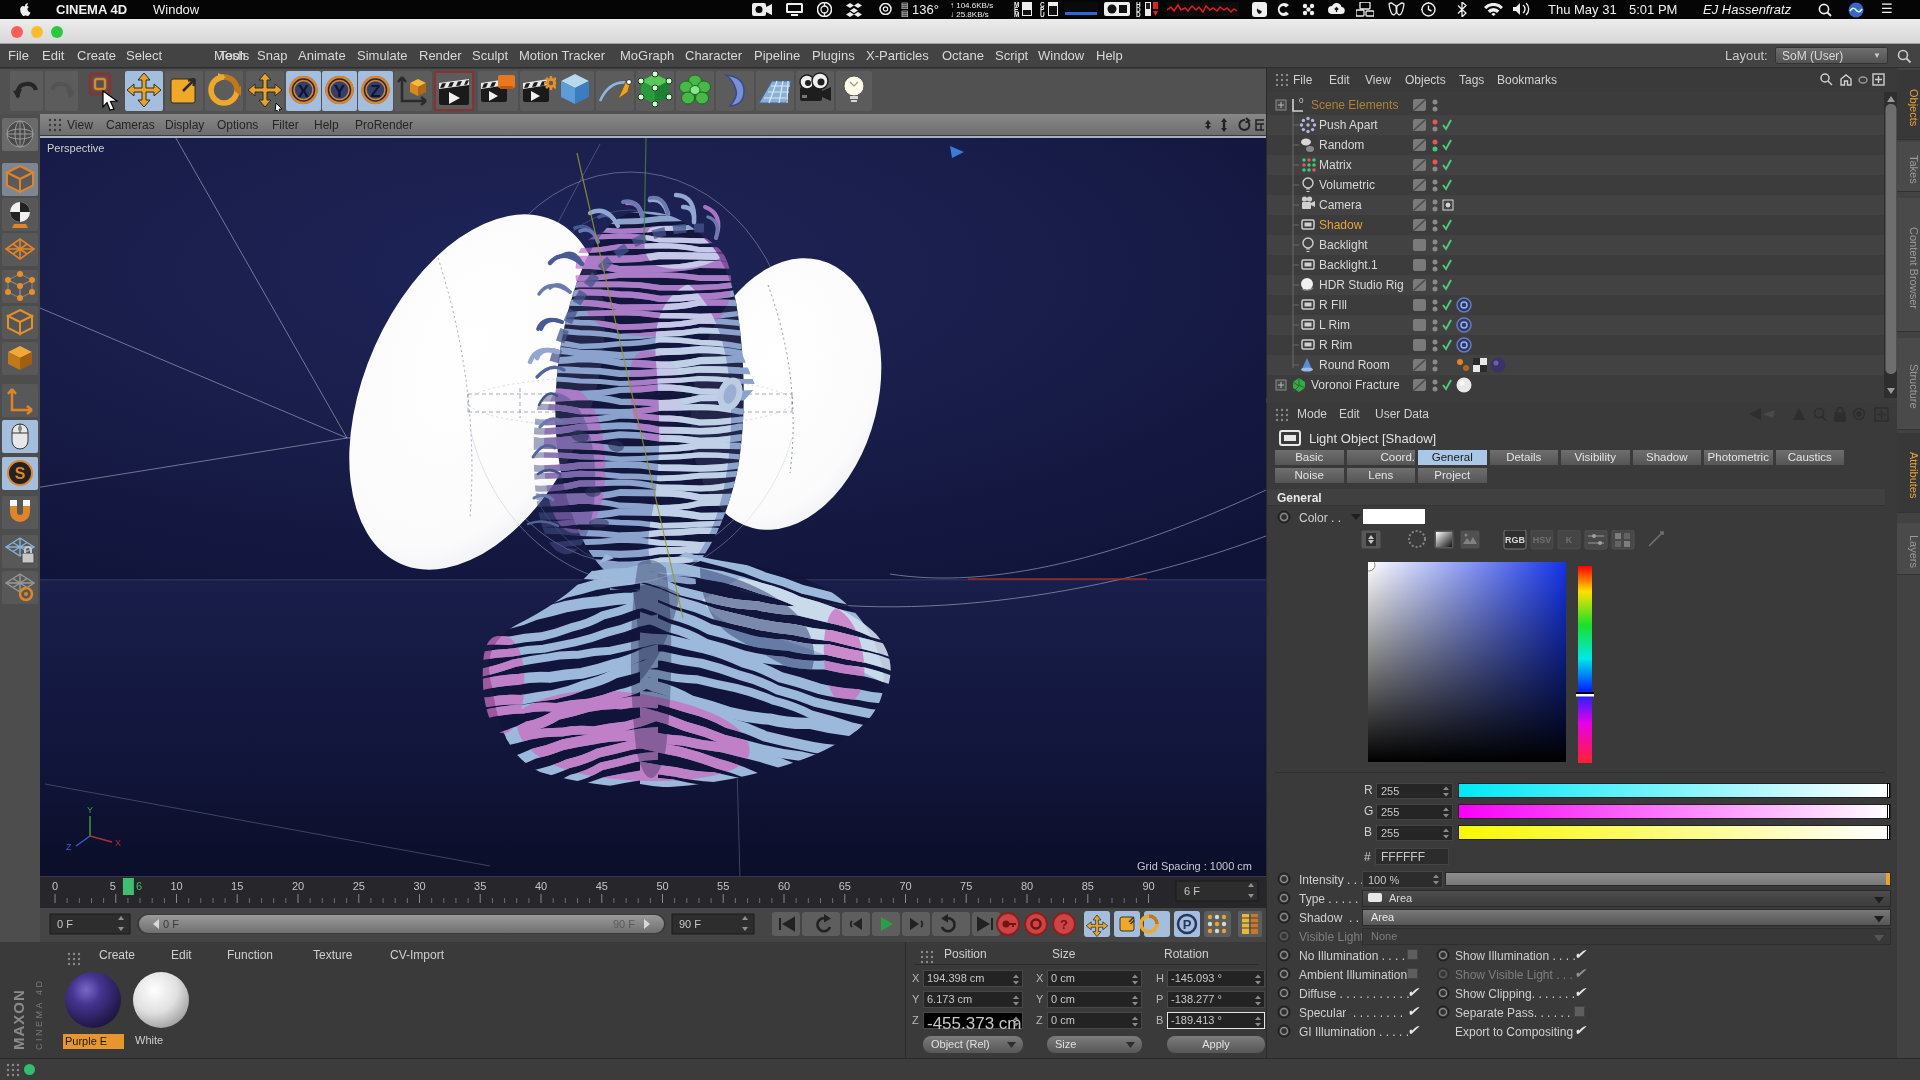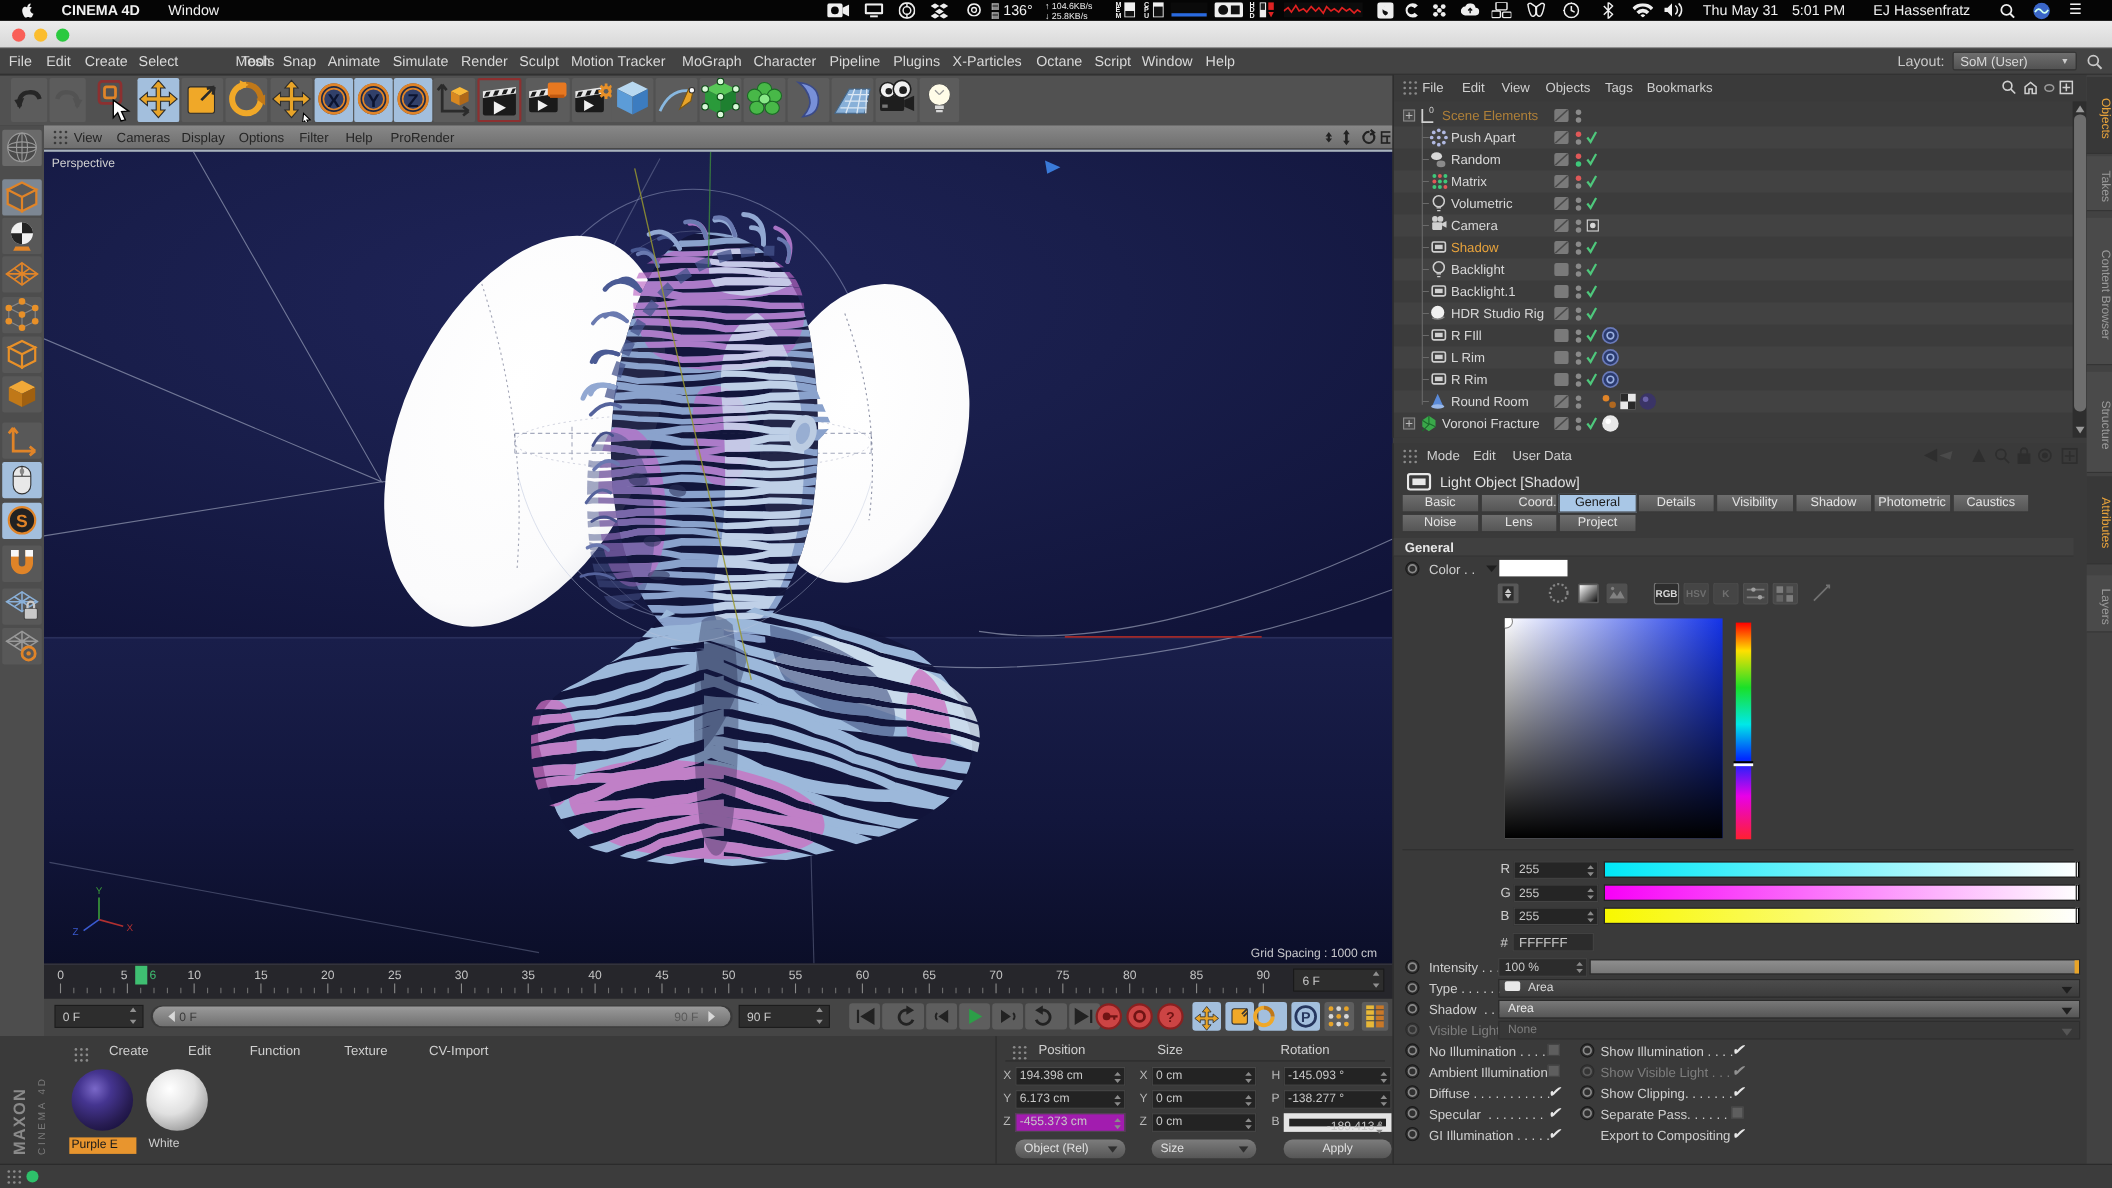--- a/index.html
+++ b/index.html
@@ -143,21 +143,21 @@
     </svg>
  <svg class="item" style="left:1484px;top:3px;" width="19" height="13" viewBox="0 0 19 13">
       <path d="M0 4 a13 13 0 0 1 19 0 l-2.3 2.3 a9.5 9.5 0 0 0 -14.4 0z M3.6 7.6 a8 8 0 0 1 11.8 0 l-2.4 2.4 a4.7 4.7 0 0 0 -7 0z M7.3 11.2 a3 3 0 0 1 4.4 0 L9.5 13z" fill="#eee"></path>
     </svg>
  <svg class="item" style="left:1513px;top:2px;" width="18" height="14" viewBox="0 0 18 14">
       <path d="M0 5 h3 l4 -4 v12 l-4 -4 h-3z" fill="#eee"></path>
       <path d="M10 3 a5 5 0 0 1 0 8 M13 1 a8 8 0 0 1 0 12" stroke="#eee" stroke-width="1.4" fill="none"></path>
     </svg>
  <div class="item" style="left:1548px;">Thu May 31</div>
  <div class="item" style="left:1629px;">5:01 PM</div>
- <div class="item" style="left:1703px;">EJ Hassenfratz</div>
+ <div class="item" style="left:1703px;font-style:italic;">EJ Hassenfratz</div>
  <svg class="item" style="left:1818px;top:3px;" width="14" height="14" viewBox="0 0 14 14">
       <circle cx="6" cy="6" r="4.6" fill="none" stroke="#eee" stroke-width="1.6"></circle>
       <path d="M9.5 9.5 L13 13" stroke="#eee" stroke-width="1.8"></path>
     </svg>
  <svg class="item" style="left:1848px;top:2px;" width="16" height="16" viewBox="0 0 16 16">
       <circle cx="8" cy="8" r="7.5" fill="#3a66c8"></circle>
       <path d="M2 9 Q5 4 8 8 Q11 12 14 7" stroke="#cfe" stroke-width="1.6" fill="none"></path>
     </svg>
  <div class="item" style="left:1881px;top:0px;font-size:13px;">☰</div>
 </div>
@@ -1227,29 +1227,29 @@
       </svg></div>
     <span class="txt" style="left:130px;top:51px;font-size:11px;color:#b8b8b8;">Y</span>
     <div class="txt" style="left:141px;top:49px;width:95px;height:17px;background:#232323;border:1px solid #484848;color:#c8c8c8;font-size:11px;padding:1px 3px;">0 cm<svg style="position:absolute;right:2px;top:3px;" width="8" height="11">
         <path d="M1,4 l3,-3.5 l3,3.5 z M1,7 l3,3.5 l3,-3.5 z" fill="#8a8a8a"></path>
       </svg></div>
     <span class="txt" style="left:250px;top:51px;font-size:11px;color:#b8b8b8;">P</span>
     <div class="txt" style="left:261px;top:49px;width:98px;height:17px;background:#232323;border:1px solid #484848;color:#c8c8c8;font-size:11px;padding:1px 3px;">-138.277 °<svg style="position:absolute;right:2px;top:3px;" width="8" height="11">
         <path d="M1,4 l3,-3.5 l3,3.5 z M1,7 l3,3.5 l3,-3.5 z" fill="#8a8a8a"></path>
       </svg></div>
     <span class="txt" style="left:6px;top:72px;font-size:11px;color:#b8b8b8;">Z</span>
-    <div class="txt" style="left:17px;top:70px;width:100px;height:17px;background:#a21caf;border:1px solid #484848;color:#c8c8c8;font-size:11px;padding:1px 3px;">-455.373 cm<svg style="position:absolute;right:2px;top:3px;" width="8" height="11">
+    <div class="txt" style="left:17px;top:70px;width:100px;height:17px;background:#000000;border:1px solid #484848;color:#c8c8c8;font-size:17px;padding:1px 3px;">-455.373 cm<svg style="position:absolute;right:2px;top:3px;" width="8" height="11">
         <path d="M1,4 l3,-3.5 l3,3.5 z M1,7 l3,3.5 l3,-3.5 z" fill="#8a8a8a"></path>
       </svg></div>
     <span class="txt" style="left:130px;top:72px;font-size:11px;color:#b8b8b8;">Z</span>
     <div class="txt" style="left:141px;top:70px;width:95px;height:17px;background:#232323;border:1px solid #484848;color:#c8c8c8;font-size:11px;padding:1px 3px;">0 cm<svg style="position:absolute;right:2px;top:3px;" width="8" height="11">
         <path d="M1,4 l3,-3.5 l3,3.5 z M1,7 l3,3.5 l3,-3.5 z" fill="#8a8a8a"></path>
       </svg></div>
     <span class="txt" style="left:250px;top:72px;font-size:11px;color:#b8b8b8;">B</span>
-    <div class="txt" style="left:261px;top:70px;width:98px;height:17px;background:#232323;border:5px solid #e5e5e5;color:#c8c8c8;font-size:11px;padding:1px 3px;text-align:right;">-189.413 °<svg style="position:absolute;right:2px;top:3px;" width="8" height="11">
+    <div class="txt" style="left:261px;top:70px;width:98px;height:17px;background:#232323;border:1px solid #e5e5e5;color:#c8c8c8;font-size:11px;padding:1px 3px;">-189.413 °<svg style="position:absolute;right:2px;top:3px;" width="8" height="11">
         <path d="M1,4 l3,-3.5 l3,3.5 z M1,7 l3,3.5 l3,-3.5 z" fill="#8a8a8a"></path>
       </svg></div>
     <div class="txt" style="left:17px;top:94px;width:100px;height:17px;background:linear-gradient(#7c7c7c,#565656);border-radius:8px;color:#e0e0e0;font-size:11px;padding:1.5px 8px;">Object (Rel)<svg style="position:absolute;right:7px;top:6px;" width="9" height="6">
         <path d="M0,0 h9 l-4.5,6 z" fill="#2e2e2e"></path>
       </svg></div>
     <div class="txt" style="left:141px;top:94px;width:95px;height:17px;background:linear-gradient(#7c7c7c,#565656);border-radius:8px;color:#e0e0e0;font-size:11px;padding:1.5px 8px;">Size<svg style="position:absolute;right:7px;top:6px;" width="9" height="6">
         <path d="M0,0 h9 l-4.5,6 z" fill="#2e2e2e"></path>
       </svg></div>
     <div class="txt" style="left:261px;top:94px;width:98px;height:17px;background:linear-gradient(#7c7c7c,#565656);border-radius:8px;color:#e0e0e0;font-size:11px;padding:1.5px 8px;text-align:center;">Apply</div>
   </div>

